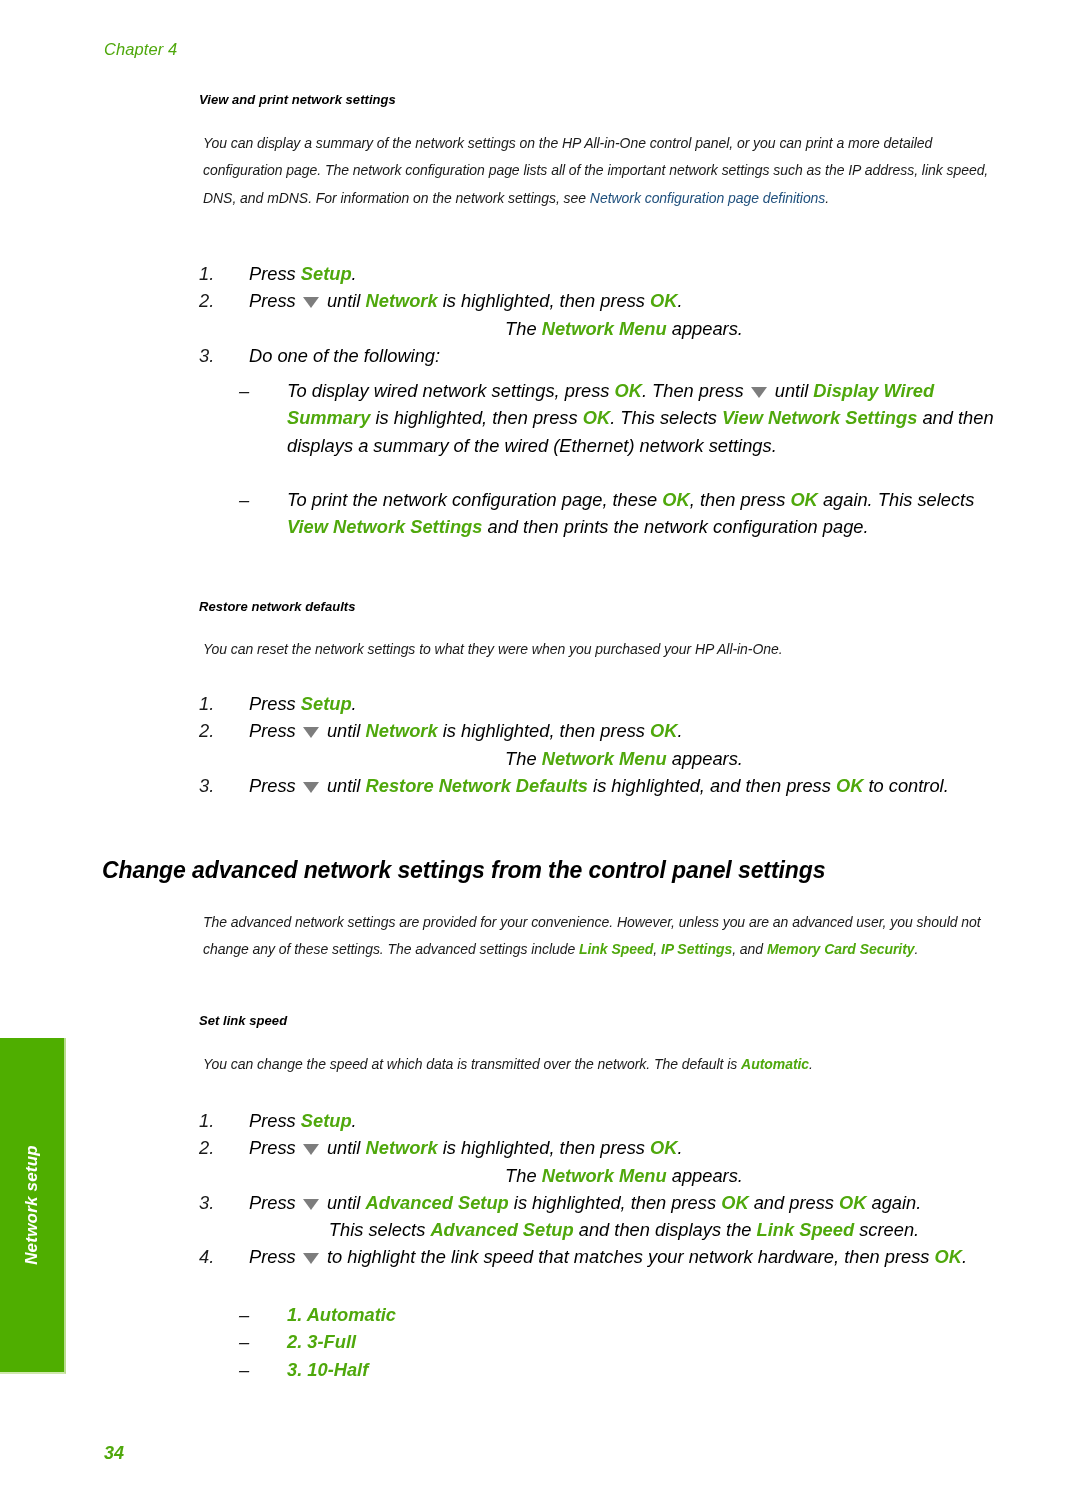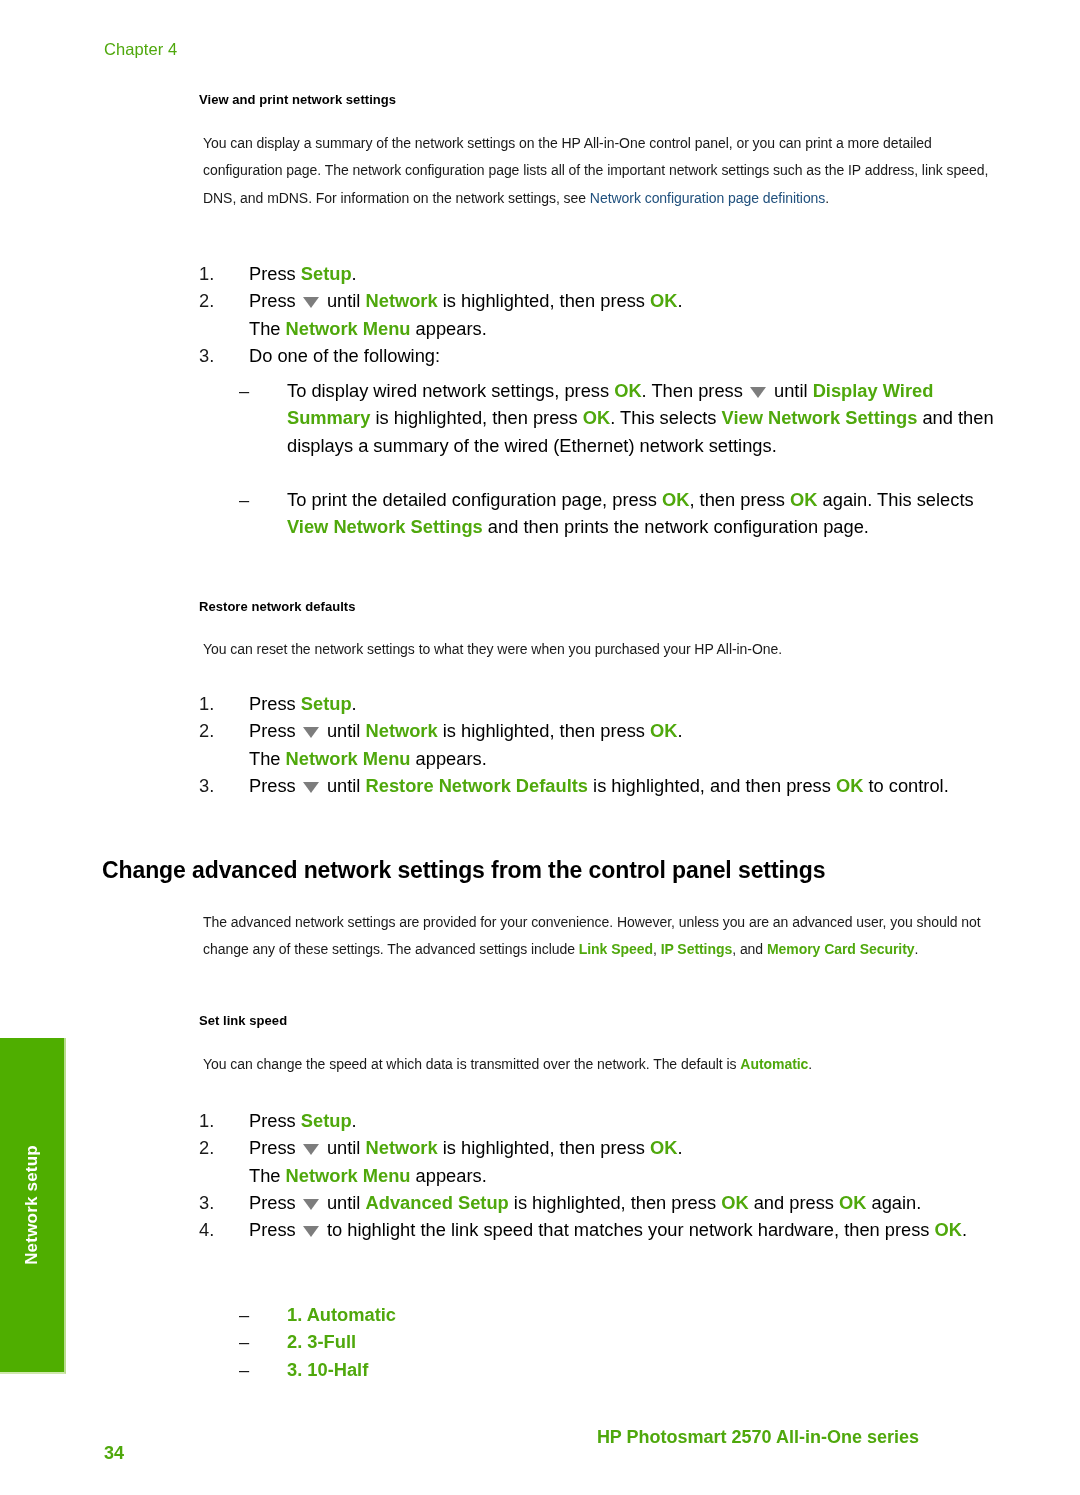--- a/index.html
+++ b/index.html
@@ -10,20 +10,21 @@
   body {
     font-family: "Liberation Sans", sans-serif;
     color: #000000;
   }
   #page {
     position: relative;
     width: 1004px;
     height: 1495px;
     background: #ffffff;
     overflow: hidden;
+    font-style: italic;
   }
 
   
   .chapter-header {
     position: absolute;
     left: 104px;
     top: 40px;
     font-size: 16.5px;
     color: #4FA80C;
     letter-spacing: 0.1px;
@@ -104,20 +105,21 @@
   .olist > li > .num {
     position: absolute;
     left: 0px;
     top: 0px;
     width: 34px;
     text-align: left;
     color: #1a1a1a;
   }
   .olist .sub-line {
     display: block;
+    text-align: center;
   }
 
   
   .dlist {
     margin: 0;
     padding: 0;
     list-style: none;
     font-size: 18.3px;
     line-height: 27.3px;
   }
@@ -201,21 +203,21 @@
         <span class="num">3.</span><span>Do one of the following:</span>
       </li>
     </ol>
 
     <ul class="dlist block" style="left:239px; top:377px; width:760px;">
       <li>
         <span class="dash">–</span><span>To display wired network settings, press </span><span class="ui">OK</span><span>. Then press </span><span class="tri"></span><span> until </span><span class="ui">Display Wired Summary</span><span> is highlighted, then press </span><span class="ui">OK</span><span>.</span>
         <span class="sub-line"><span>This selects </span><span class="ui">View Network Settings</span><span> and then displays a summary of the wired (Ethernet) network settings.</span></span>
       </li>
       <li style="margin-top:27.3px;">
-        <span class="dash">–</span><span>To print the detailed configuration page, press </span><span class="ui">OK</span><span>, then press </span><span class="ui">OK</span><span> again.</span>
+        <span class="dash">–</span><span>To print the network configuration page, these </span><span class="ui">OK</span><span>, then press </span><span class="ui">OK</span><span> again.</span>
         <span class="sub-line"><span>This selects </span><span class="ui">View Network Settings</span><span> and then prints the network configuration page.</span></span>
       </li>
     </ul>
 
     <div class="block h-sub" style="left:199px; top:599px; width:790px;">Restore network defaults</div>
 
     <p class="block para" style="left:199px; top:632px; width:800px;">You can reset the network settings to what they were when you purchased your HP All-in-One.</p>
 
     <ol class="olist block" style="left:199px; top:690px; width:800px;">
       <li>
@@ -241,20 +243,21 @@
     <ol class="olist block" style="left:199px; top:1107px; width:800px;">
       <li>
         <span class="num">1.</span><span>Press </span><span class="ui">Setup</span><span>.</span>
       </li>
       <li>
         <span class="num">2.</span><span>Press </span><span class="tri"></span><span> until </span><span class="ui">Network</span><span> is highlighted, then press </span><span class="ui">OK</span><span>.</span>
         <span class="sub-line"><span>The </span><span class="ui">Network Menu</span><span> appears.</span></span>
       </li>
       <li>
         <span class="num">3.</span><span>Press </span><span class="tri"></span><span> until </span><span class="ui">Advanced Setup</span><span> is highlighted, then press </span><span class="ui">OK</span><span> and press </span><span class="ui">OK</span><span> again.</span>
+        <span class="sub-line"><span>This selects </span><span class="ui">Advanced Setup</span><span> and then displays the </span><span class="ui">Link Speed</span><span> screen.</span></span>
       </li>
       <li>
         <span class="num">4.</span><span>Press </span><span class="tri"></span><span> to highlight the link speed that matches your network hardware, then press </span><span class="ui">OK</span><span>.</span>
       </li>
     </ol>
 
     <ul class="dlist block" style="left:239px; top:1301px; width:700px;">
       <li>
         <span class="dash">–</span><span class="ui">1. Automatic</span>
       </li>
@@ -262,15 +265,14 @@
         <span class="dash">–</span><span class="ui">2. 3-Full</span>
       </li>
       <li>
         <span class="dash">–</span><span class="ui">3. 10-Half</span>
       </li>
     </ul>
 
   </div>
 
   <div class="footer-page-num">34</div>
-  <div class="footer-product">HP Photosmart 2570 All-in-One series</div>
 
 </div>
 
 </body></html>

